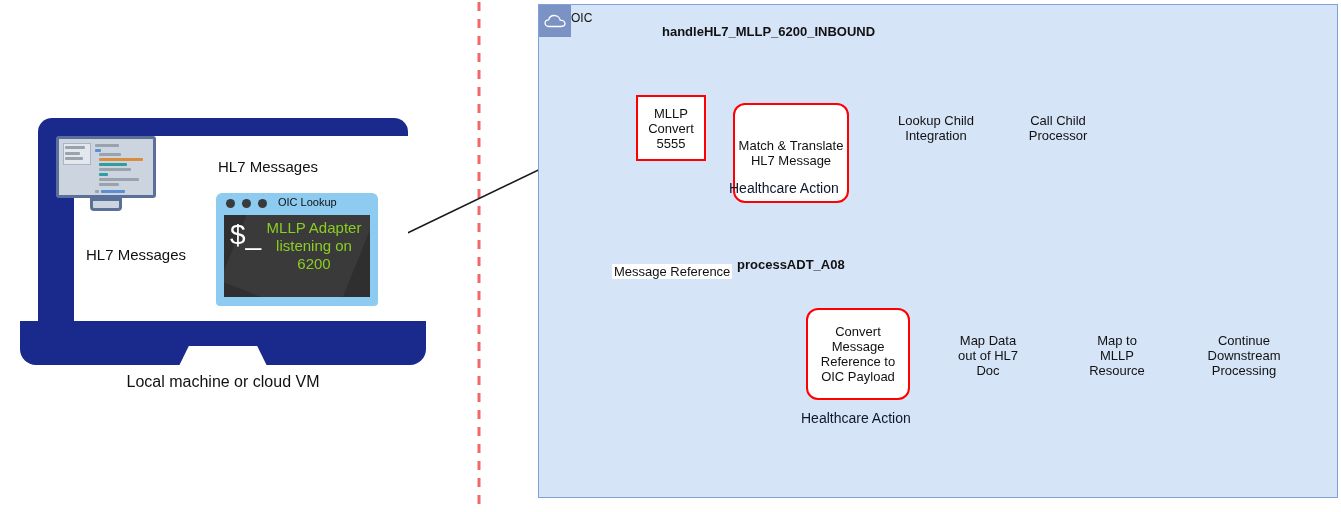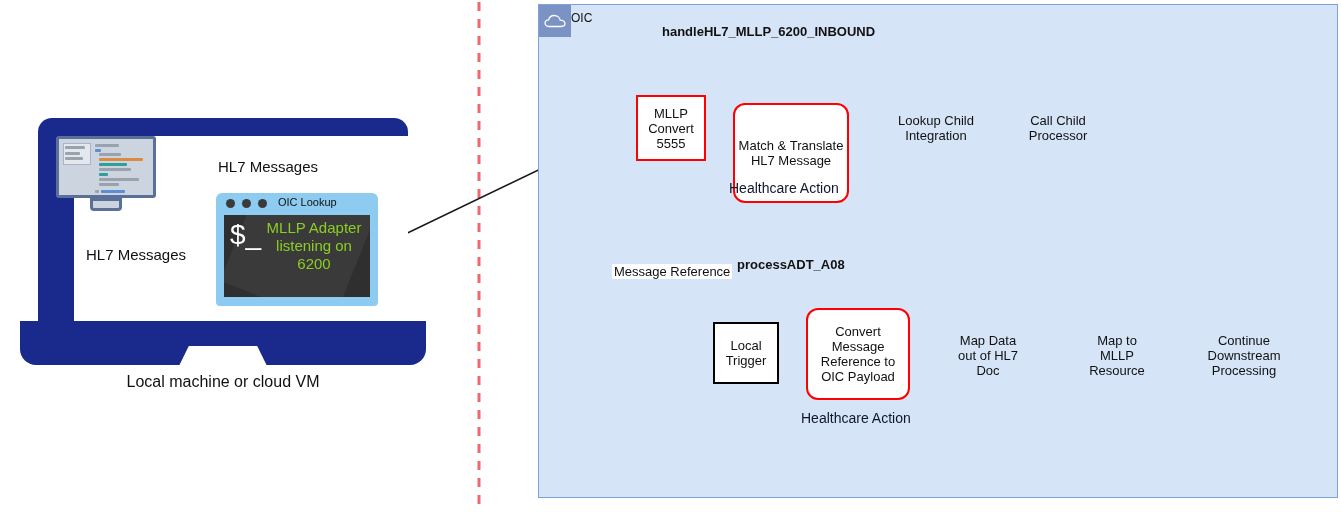--- a/index.html
+++ b/index.html
@@ -297,23 +297,20 @@
   <div class="abs" style="left:896px; top:105px; width:80px; height:46px;">
     <div class="node-label">Lookup Child Integration</div>
   </div>
 
   <div class="lane-caption" style="left:729px; top:180px;">Healthcare Action</div>
 
   <div class="edge-label" style="left:612px; top:264px;">Message Reference</div>
 
   <div class="flow-title" style="left:737px; top:257px;">processADT_A08</div>
 
-  <div class="box-node" style="left:713px; top:322px; width:66px; height:62px;">
-    <div class="node-label">Local Trigger</div>
-  </div>
 
   <div class="box-node red rounded" style="left:806px; top:308px; width:104px; height:92px;">
     <div class="node-label">Convert Message Reference to OIC Payload</div>
   </div>
 
   <div class="abs" style="left:949px; top:330px; width:78px; height:50px;">
     <div class="node-label">Map Data out of HL7 Doc</div>
   </div>
 
   <div class="abs" style="left:1082px; top:334px; width:70px; height:42px;">

